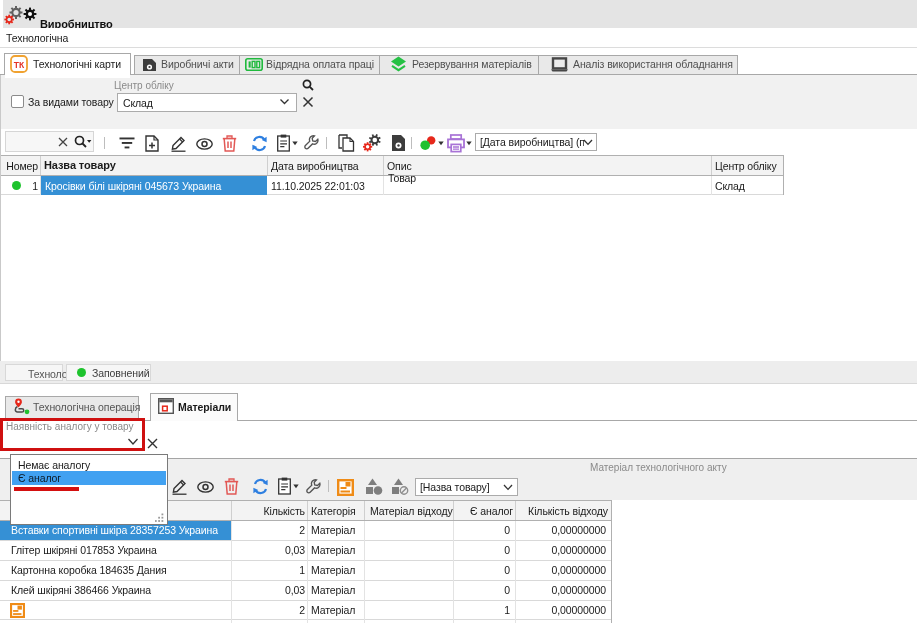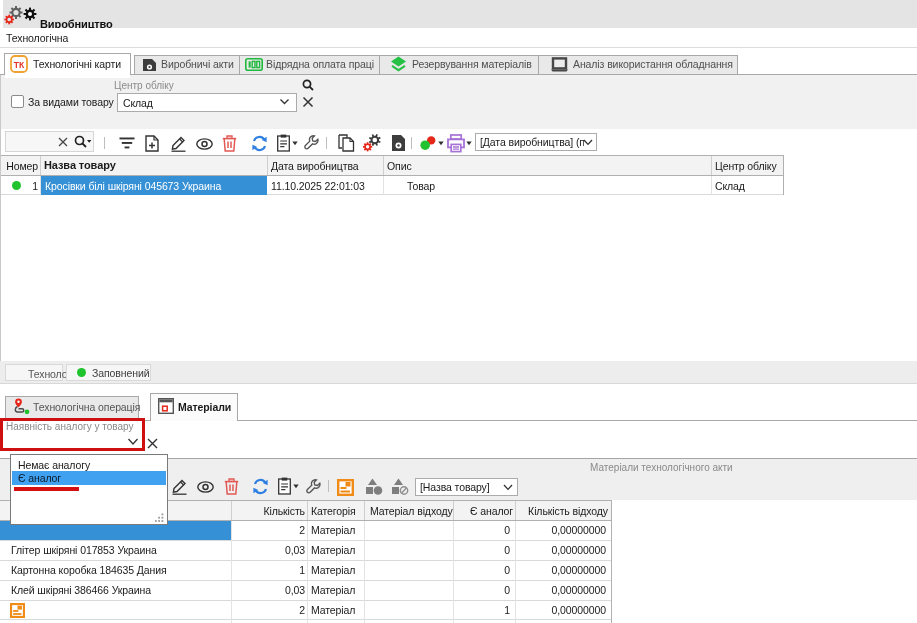--- a/index.html
+++ b/index.html
@@ -255,21 +255,21 @@
 <div class="abs" style="left:0;top:176px;width:784px;height:19px;background:#fff;border-bottom:1px solid #d9d9d9;"></div>
 <div class="abs" style="left:40px;top:176px;width:1px;height:19px;background:#e3e3e3;"></div>
 <div class="abs" style="left:383px;top:176px;width:1px;height:19px;background:#e3e3e3;"></div>
 <div class="abs" style="left:711px;top:176px;width:1px;height:19px;background:#e3e3e3;"></div>
 <div class="abs" style="left:783px;top:176px;width:1px;height:19px;background:#b0b0b0;"></div>
 <div class="abs" style="left:12px;top:181px;width:9px;height:9px;border-radius:50%;background:#1ec32d;"></div>
 <div class="abs t11 r" style="left:20px;top:180px;width:18px;">1</div>
 <div class="abs" style="left:41px;top:176px;width:226px;height:19px;background:#3590d5;"></div>
 <div class="abs t11" style="left:45px;top:180px;color:#fff;">Кросівки білі шкіряні 045673 Украина</div>
 <div class="abs t11" style="left:271px;top:180px;">11.10.2025 22:01:03</div>
-<div class="abs t11" style="left:388px;top:180px;margin-left:19px;">Товар</div>
+<div class="abs t11" style="left:388px;top:172px;">Товар</div>
 <div class="abs t11" style="left:715px;top:180px;">Склад</div>
 
 <div class="abs" style="left:0;top:155px;width:1px;height:206px;background:#c9c9c9;"></div>
 
 <div class="abs" style="left:0;top:361px;width:917px;height:23px;background:#ededed;border-bottom:1px solid #d8d8d8;"></div>
 <div class="abs" style="left:5px;top:364px;width:58px;height:17px;background:#f6f6f6;border:1px solid #d8d8d8;"></div>
 <div class="abs" style="left:28px;top:368px;font-size:10.5px;letter-spacing:-0.1px;color:#555;white-space:nowrap;">Технологія</div>
 <div class="abs" style="left:66px;top:364px;width:85px;height:17px;background:#f6f6f6;border:1px solid #d8d8d8;"></div>
 <div class="abs" style="left:77px;top:368px;width:9px;height:9px;border-radius:50%;background:#1ec32d;"></div>
 <div class="abs" style="left:92px;top:367px;font-size:10.5px;letter-spacing:-0.1px;color:#3d3d3d;white-space:nowrap;">Заповнений</div>
@@ -295,21 +295,21 @@
 <div class="abs" style="left:3px;top:433px;width:139px;height:15px;background:#fff;"></div>
 <svg class="abs" style="left:127px;top:438px;" width="12" height="8" viewBox="0 0 12 8">
       <path d="M1.5 1 L6 6 L10.5 1" fill="none" stroke="#333" stroke-width="1.3"></path>
     </svg>
 <div class="abs" style="left:0px;top:418px;width:145px;height:33px;border:3px solid #cf1010;"></div>
 <svg class="abs" style="left:147px;top:438px;" width="11" height="11" viewBox="0 0 11 11">
   <path d="M1 1 L10 10 M10 1 L1 10" stroke="#333" stroke-width="1.4"></path>
 </svg>
 
 <div class="abs" style="left:0;top:458px;width:917px;height:42px;background:#efefef;border-top:1px solid #a5a5a5;"></div>
-<div class="abs t9" style="left:590px;top:462px;">Матеріали технологічного акти</div>
+<div class="abs t9" style="left:590px;top:462px;">Матеріал технологічного акту</div>
 
 <svg class="abs" style="left:171px;top:478px;" width="17" height="17" viewBox="0 0 17 17">
   <path d="M3 10.5 L11 2.5 L14 5.5 L6 13.5 L2.4 14.2 Z" fill="none" stroke="#333" stroke-width="1.4"></path>
   <path d="M9.6 4 L12.6 7" stroke="#333" stroke-width="1.2"></path>
   <path d="M1.5 16.2 H15.5" stroke="#333" stroke-width="1.3"></path>
 </svg>
 <svg class="abs" style="left:197px;top:481px;" width="17" height="12" viewBox="0 0 17 12">
   <ellipse cx="8.5" cy="6" rx="7.7" ry="5.1" fill="none" stroke="#333" stroke-width="1.4"></ellipse>
   <circle cx="8.5" cy="6" r="2.5" fill="none" stroke="#333" stroke-width="1.5"></circle>
 </svg>
@@ -371,20 +371,21 @@
 <div class="abs" style="left:453px;top:501px;width:1px;height:19px;background:#cfcfcf;"></div>
 <div class="abs" style="left:515px;top:501px;width:1px;height:19px;background:#cfcfcf;"></div>
 <div class="abs" style="left:611px;top:500px;width:1px;height:21px;background:#b0b0b0;"></div>
 <div class="abs t11 r" style="left:235px;top:505px;width:70px;">Кількість</div>
 <div class="abs t11" style="left:311px;top:505px;">Категорія</div>
 <div class="abs t11" style="left:370px;top:505px;">Матеріал відходу</div>
 <div class="abs t11 r" style="left:443px;top:505px;width:70px;">Є аналог</div>
 <div class="abs t11 r" style="left:520px;top:505px;width:88px;">Кількість відходу</div>
 
 <div class="abs" style="left:0;top:521px;width:232px;height:19px;background:#3590d5;"></div>
+<div class="abs t11" style="left:11px;top:524px;color:#fff;">Вставки спортивні шкіра 28357253 Украина</div>
 <div class="abs t11 r" style="left:235px;top:524px;width:70px;">2</div>
 <div class="abs t11" style="left:311px;top:524px;">Матеріал</div>
 <div class="abs t11 r" style="left:440px;top:524px;width:70px;">0</div>
 <div class="abs t11 r" style="left:518px;top:524px;width:88px;">0,00000000</div>
 
 <div class="abs t11" style="left:11px;top:544px;">Глітер шкіряні 017853 Украина</div>
 <div class="abs t11 r" style="left:235px;top:544px;width:70px;">0,03</div>
 <div class="abs t11" style="left:311px;top:544px;">Матеріал</div>
 <div class="abs t11 r" style="left:440px;top:544px;width:70px;">0</div>
 <div class="abs t11 r" style="left:518px;top:544px;width:88px;">0,00000000</div>

